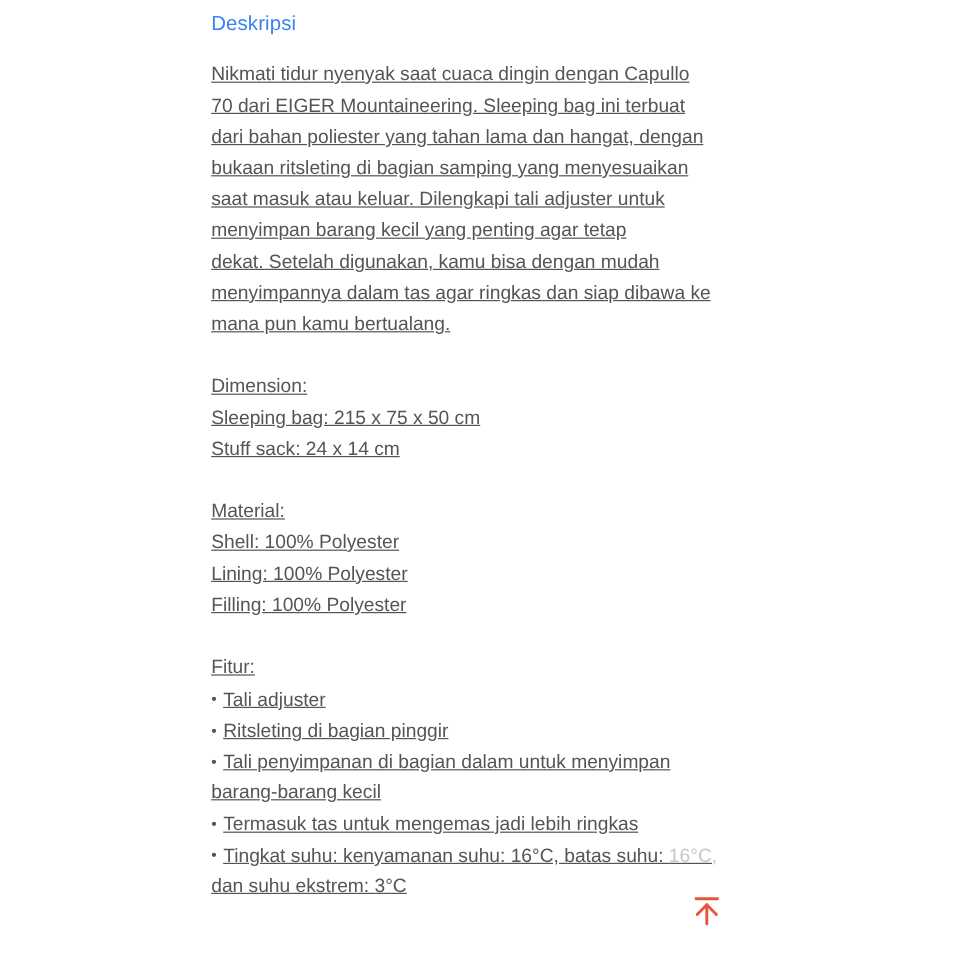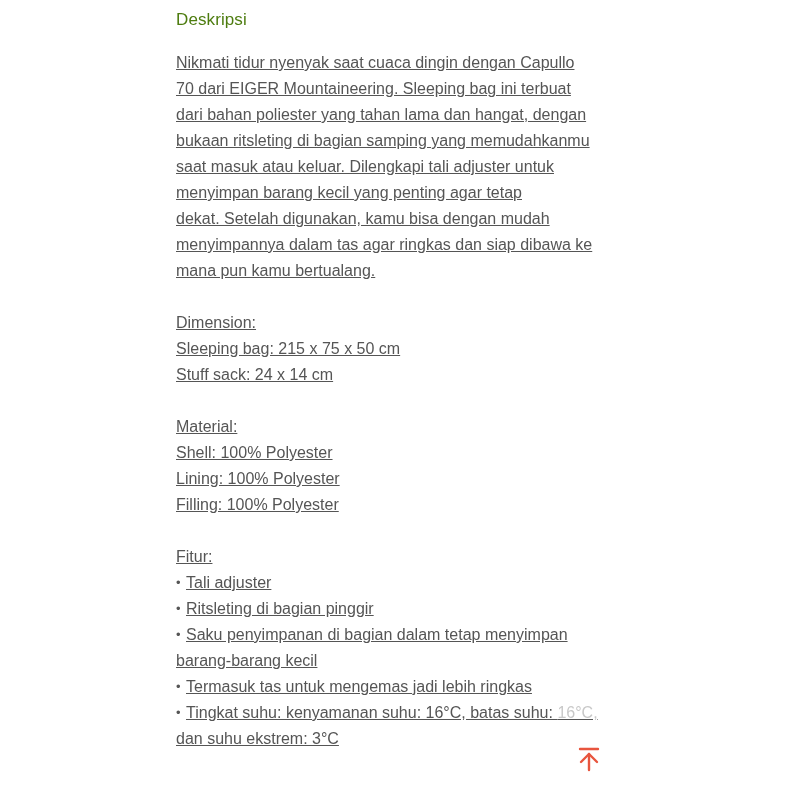--- a/index.html
+++ b/index.html
@@ -20,21 +20,21 @@
       top: 0;
       width: 804px;
       height: 804px;
       background: #ffffff;
     }
     .section-title {
       position: absolute;
       left: 176px;
       top: 10px;
       font-size: 17px;
-      color: #4d7c0f;
+      color: #3b82f6;
       letter-spacing: 0.1px;
     }
     .desc {
       position: absolute;
       left: 176px;
       top: 50px;
       width: 440px;
       font-size: 16px;
       line-height: 26px;
       color: #555555;
@@ -78,21 +78,21 @@
 <body>
 
 <div class="page">
 
   <div class="section-title">Deskripsi</div>
 
   <div class="desc">
     <span class="line">Nikmati tidur nyenyak saat cuaca dingin dengan Capullo</span>
     <span class="line">70 dari EIGER Mountaineering. Sleeping bag ini terbuat</span>
     <span class="line">dari bahan poliester yang tahan lama dan hangat, dengan</span>
-    <span class="line">bukaan ritsleting di bagian samping yang memudahkanmu</span>
+    <span class="line">bukaan ritsleting di bagian samping yang menyesuaikan</span>
     <span class="line">saat masuk atau keluar. Dilengkapi tali adjuster untuk</span>
     <span class="line">menyimpan barang kecil yang penting agar tetap</span>
     <span class="line">dekat. Setelah digunakan, kamu bisa dengan mudah</span>
     <span class="line">menyimpannya dalam tas agar ringkas dan siap dibawa ke</span>
     <span class="line">mana pun kamu bertualang.</span>
 
     <span class="gap"></span>
 
     <span class="line">Dimension:</span>
     <span class="line">Sleeping bag: 215 x 75 x 50 cm</span>
@@ -103,21 +103,21 @@
     <span class="line">Material:</span>
     <span class="line">Shell: 100% Polyester</span>
     <span class="line">Lining: 100% Polyester</span>
     <span class="line">Filling: 100% Polyester</span>
 
     <span class="gap"></span>
 
     <span class="line">Fitur:</span>
     <span class="line bullet-line"><span>Tali adjuster</span></span>
     <span class="line bullet-line"><span>Ritsleting di bagian pinggir</span></span>
-    <span class="line bullet-line"><span>Saku penyimpanan di bagian dalam tetap menyimpan</span></span>
+    <span class="line bullet-line"><span>Tali penyimpanan di bagian dalam untuk menyimpan</span></span>
     <span class="line">barang-barang kecil</span>
     <span class="line bullet-line"><span>Termasuk tas untuk mengemas jadi lebih ringkas</span></span>
     <span class="line bullet-line"><span>Tingkat suhu: kenyamanan suhu: 16°C, batas suhu: </span><span class="cut">16°C,</span></span>
     <span class="line">dan suhu ekstrem: 3°C</span>
   </div>
 
   <div class="scroll-top">
     <svg width="24" height="26" viewBox="0 0 24 26">
       <line x1="3" y1="3" x2="21" y2="3" stroke="#e8553e" stroke-width="2.4" stroke-linecap="round"></line>
       <line x1="12" y1="8" x2="12" y2="24" stroke="#e8553e" stroke-width="2.4" stroke-linecap="round"></line>

